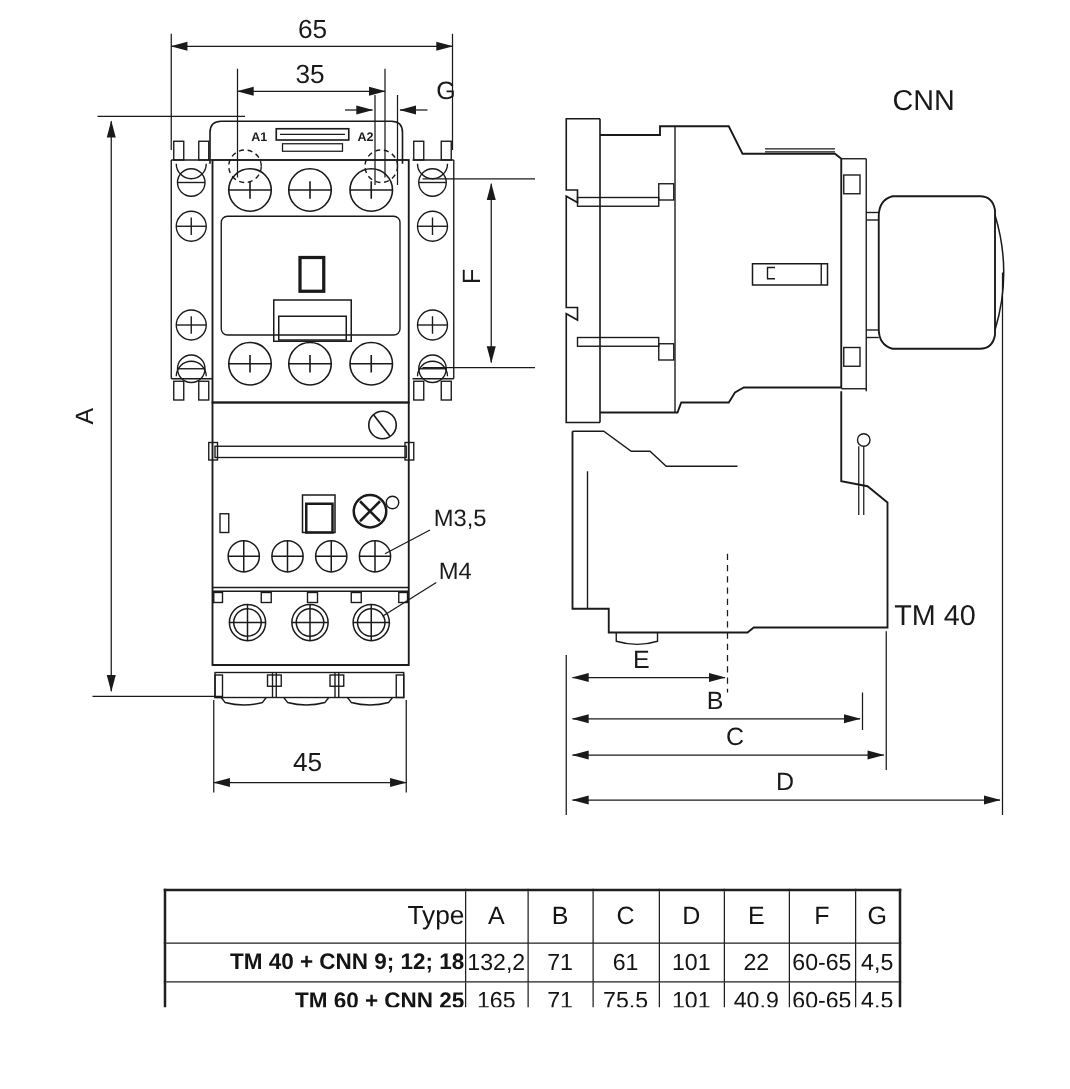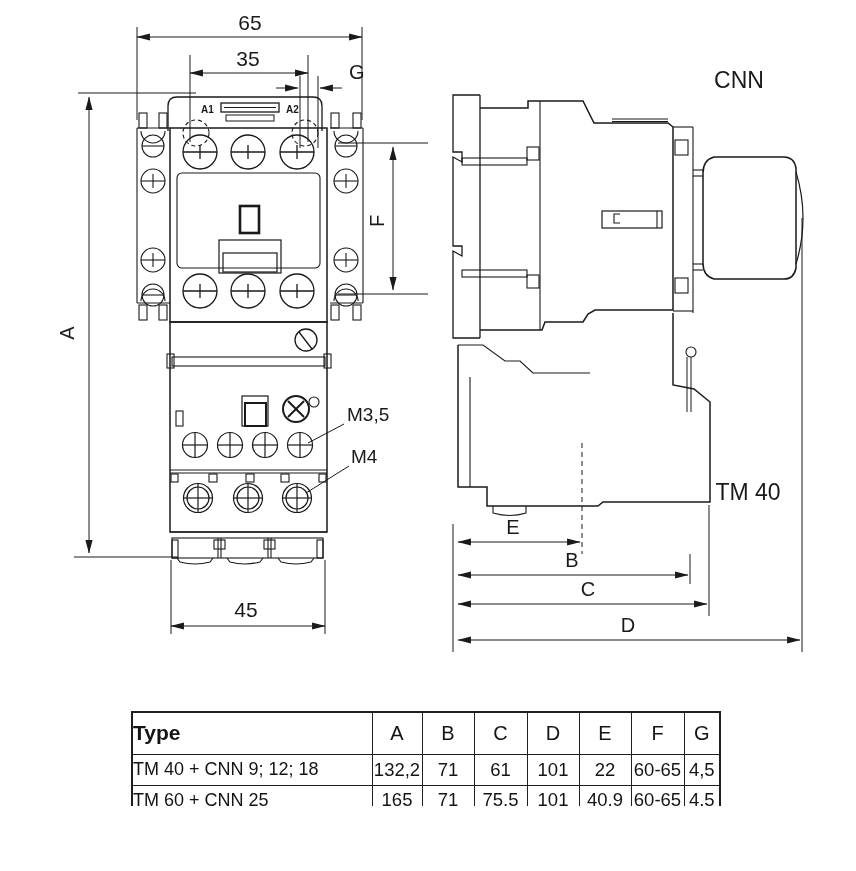--- a/index.html
+++ b/index.html
@@ -12,23 +12,23 @@
   .viewlabel{font-size:23px;}
   .termlabel{font-size:10px;font-weight:bold;}
   .threadlabel{font-size:19px;}
 
   
   .dim-table{position:absolute;left:131px;top:711px;border-collapse:collapse;
              table-layout:fixed;background:#fff;}
   .dim-table td,.dim-table th{border:1.6px solid #1f1f1f;padding:0;vertical-align:middle;
              color:#141414;overflow:hidden;white-space:nowrap;}
   .dim-table{border:2.2px solid #1f1f1f;}
-  .th-type{font-size:21px;font-weight:bold;text-align:left;}
+  .th-type{font-size:21px;font-weight:normal;text-align:right;}
   .th-letter{font-size:20px;font-weight:normal;text-align:center;}
-  .td-type{font-size:18px;font-weight:normal;text-align:left;padding-left:9px;margin-top:12px;}
+  .td-type{font-size:18px;font-weight:bold;text-align:right;padding-left:9px;margin-top:12px;}
   .td-val{font-size:18.5px;font-weight:normal;text-align:center;}
   .row-h{height:31px;}
 </style>
 </head>
 <body>
 
 <div class="stage">
 
 <svg width="856" height="700" viewBox="0 0 856 700">
   <defs>

